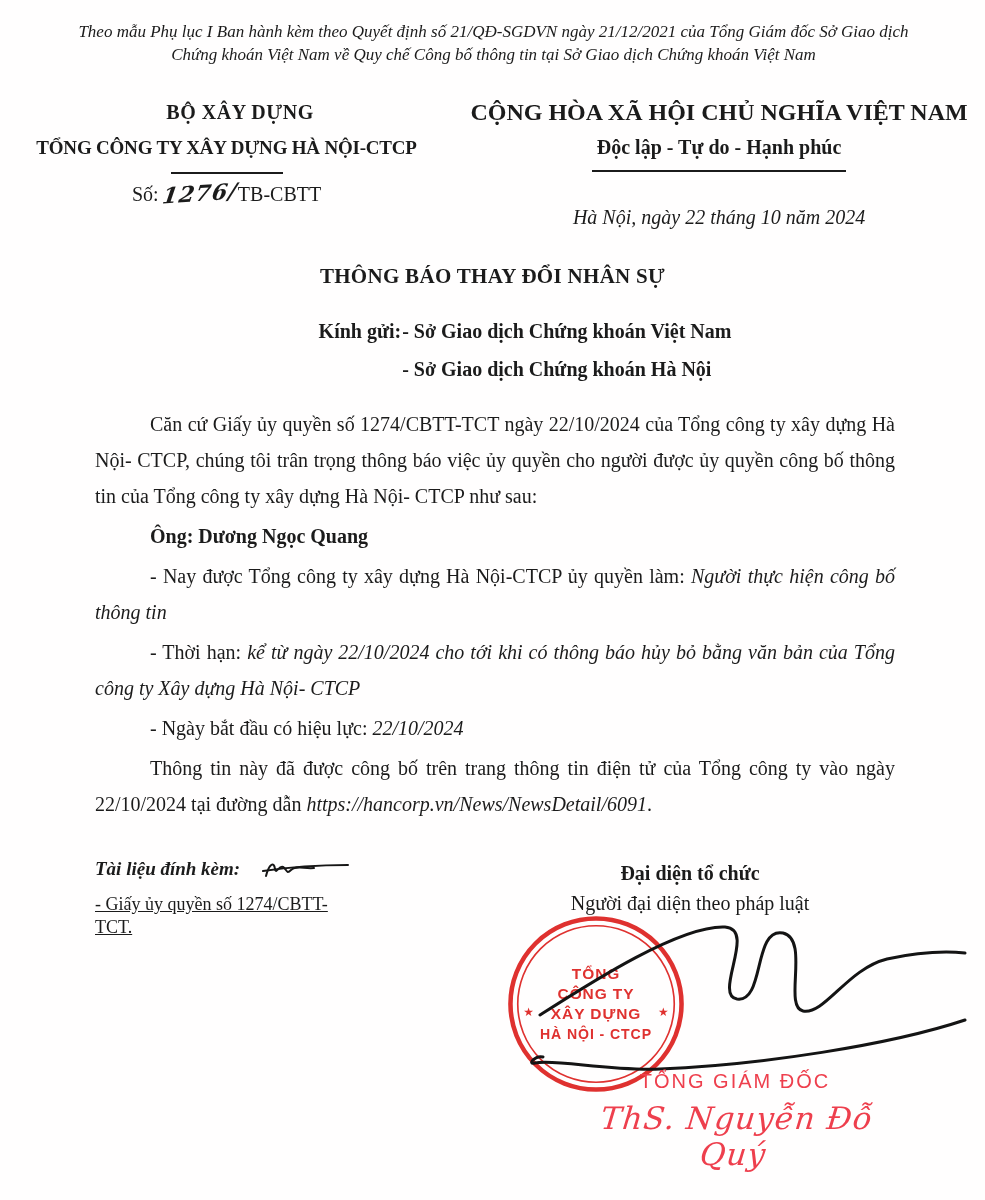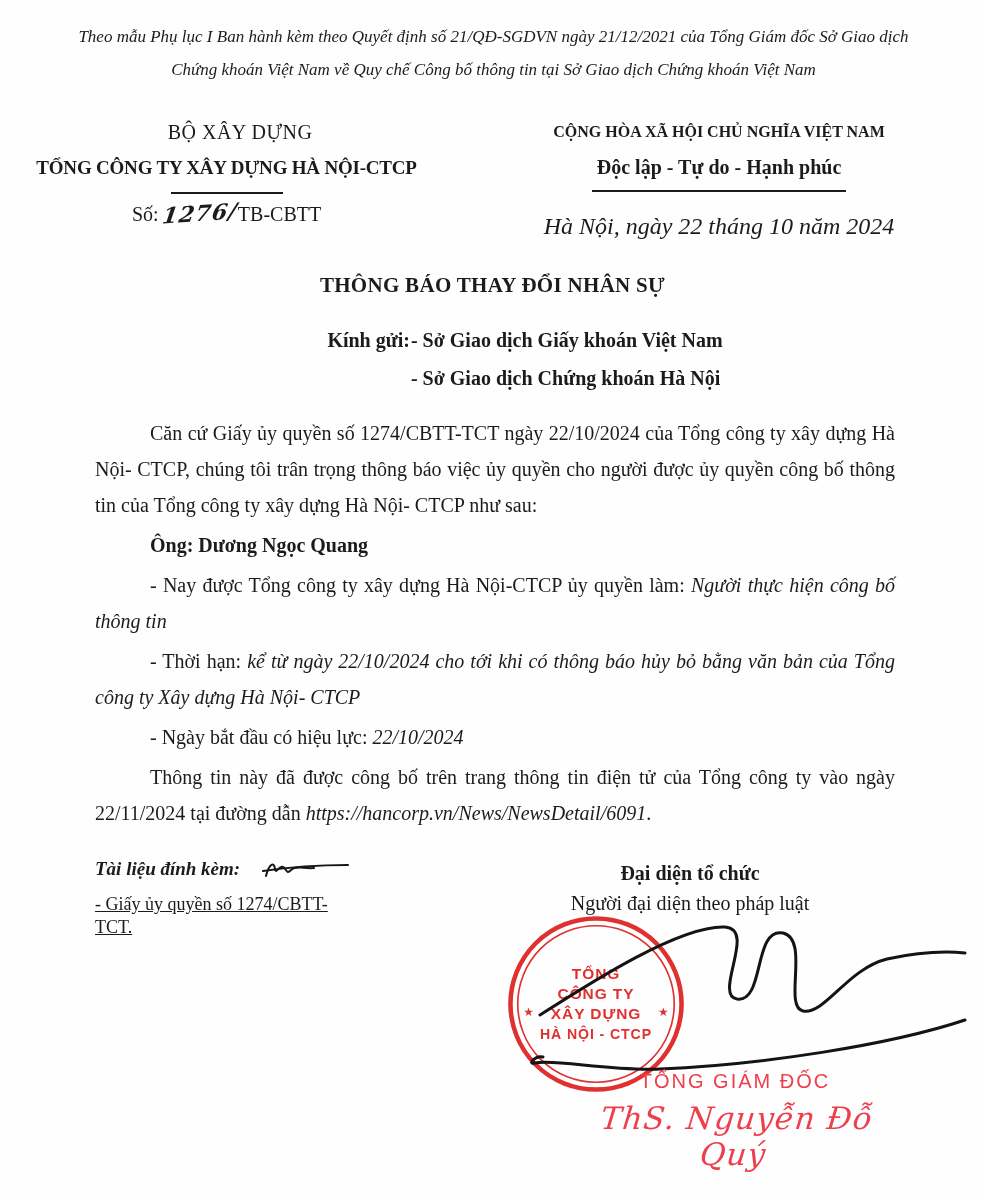--- a/index.html
+++ b/index.html
@@ -9,39 +9,39 @@
   }
   html,body{margin:0;padding:0;background:#ffffff;}
   .page{
     position:relative;width:985px;height:1200px;background:#fffefe;
     font-family:"Liberation Serif","DejaVu Serif",serif;color:var(--ink);
     overflow:hidden;
   }
   
   .top-note{
     margin:20px 70px 0 72px;text-align:center;font-style:italic;
-    font-size:17px;line-height:33px;font-weight:500;font-family:Liberation Serif, serif;
+    font-size:17px;line-height:23px;font-weight:500;font-family:Liberation Serif, serif;
   }
   
   .header-row{display:flex;margin-top:28px;}
   .header-left{width:46%;text-align:center;}
   .header-right{width:54%;text-align:center;}
-  .h-ministry{font-weight:normal;font-size:20px;line-height:36px;letter-spacing:.5px;margin-left:27px;}
+  .h-ministry{font-weight:bold;font-size:20px;line-height:36px;letter-spacing:.5px;margin-left:27px;}
   .h-company{font-weight:bold;font-size:19px;line-height:36px;letter-spacing:-0.2px;}
   .rule-left{width:112px;border-top:2px solid var(--ink);margin:6px auto 0;}
   .h-docno{font-size:20px;line-height:34px;margin-top:2px;}
   .handwritten-no{
     display:inline-block;font-family:"DejaVu Serif",serif;font-style:italic;
     font-weight:600;font-size:22px;transform:skewX(-12deg) rotate(-4deg);
     letter-spacing:1px;margin:0 1px 0 4px;
   }
-  .h-republic1{font-weight:bold;font-size:16px;line-height:36px;}
+  .h-republic1{font-weight:bold;font-size:24px;line-height:36px;}
   .h-republic2{font-weight:bold;font-size:20px;line-height:34px;}
   .rule-right{width:254px;border-top:2px solid var(--ink);margin:6px auto 0;}
-  .h-date{font-style:italic;font-size:24px;line-height:30px;margin-top:19px;}
+  .h-date{font-style:italic;font-size:20px;line-height:30px;margin-top:30px;}
   
   .doc-title{
     margin-top:28px;text-align:center;font-weight:bold;font-size:21px;line-height:32px;
     letter-spacing:.3px;
   }
   
   .recipients-wrap{margin-top:20px;text-align:center;}
   .recipients{
     display:inline-flex;gap:1px;text-align:left;font-weight:bold;font-size:20px;
     line-height:38px;transform:translateX(12px);margin-left:41px;
@@ -99,33 +99,33 @@
       <div class="h-date">Hà Nội, ngày 22 tháng 10 năm 2024</div>
     </div>
   </div>
 
   <div class="doc-title">THÔNG BÁO THAY ĐỔI NHÂN SỰ</div>
 
   <div class="recipients-wrap">
     <div class="recipients">
       <span class="recip-label">Kính gửi:</span>
       <div class="recip-lines">
-        <div>- Sở Giao dịch Giấy khoán Việt Nam</div>
+        <div>- Sở Giao dịch Chứng khoán Việt Nam</div>
         <div>- Sở Giao dịch Chứng khoán Hà Nội</div>
       </div>
     </div>
   </div>
 
   <div class="body-text">
     <p class="para"><span>Căn cứ Giấy ủy quyền số 1274/CBTT-TCT ngày 22/10/2024 của Tổng công ty xây dựng Hà Nội- CTCP, chúng tôi trân trọng thông báo việc ủy quyền cho người được ủy quyền công bố thông tin của Tổng công ty xây dựng Hà Nội- CTCP như sau:</span></p>
     <p class="para bold">Ông: Dương Ngọc Quang</p>
     <p class="para"><span>- Nay được Tổng công ty xây dựng Hà Nội-CTCP ủy quyền làm: </span><i>Người thực hiện công bố thông tin</i></p>
     <p class="para"><span>- Thời hạn: </span><i>kể từ ngày 22/10/2024 cho tới khi có thông báo hủy bỏ bằng văn bản của Tổng công ty Xây dựng Hà Nội- CTCP</i></p>
     <p class="para"><span>- Ngày bắt đầu có hiệu lực: </span><i>22/10/2024</i></p>
-    <p class="para"><span>Thông tin này đã được công bố trên trang thông tin điện tử của Tổng công ty vào ngày 22/11/2024 tại đường dẫn </span><i>https://hancorp.vn/News/NewsDetail/6091</i><span>.</span></p>
+    <p class="para"><span>Thông tin này đã được công bố trên trang thông tin điện tử của Tổng công ty vào ngày 22/10/2024 tại đường dẫn </span><i>https://hancorp.vn/News/NewsDetail/6091</i><span>.</span></p>
   </div>
 
   <div class="footer">
     <div class="attach">
       <div class="attach-label-row">
         <span class="attach-label">Tài liệu đính kèm:</span>
         <svg width="92" height="26" viewBox="0 0 92 26">
           <path d="M 6,20 C 9,8 14,5 15,13 C 16,19 19,9 23,11 C 27,13 26,19 31,14 C 36,9 44,13 54,12" fill="none" stroke="#161616" stroke-width="2" stroke-linecap="round"></path>
           <path d="M 3,15 C 30,11 60,9 88,9" fill="none" stroke="#161616" stroke-width="2" stroke-linecap="round"></path>
         </svg>

